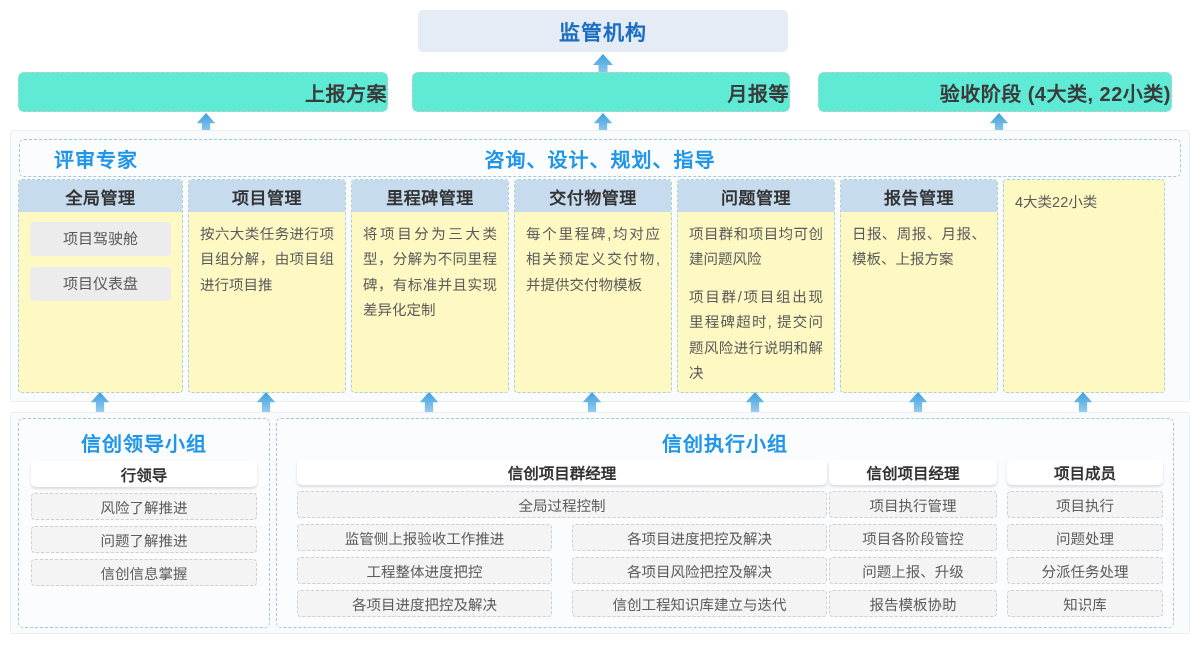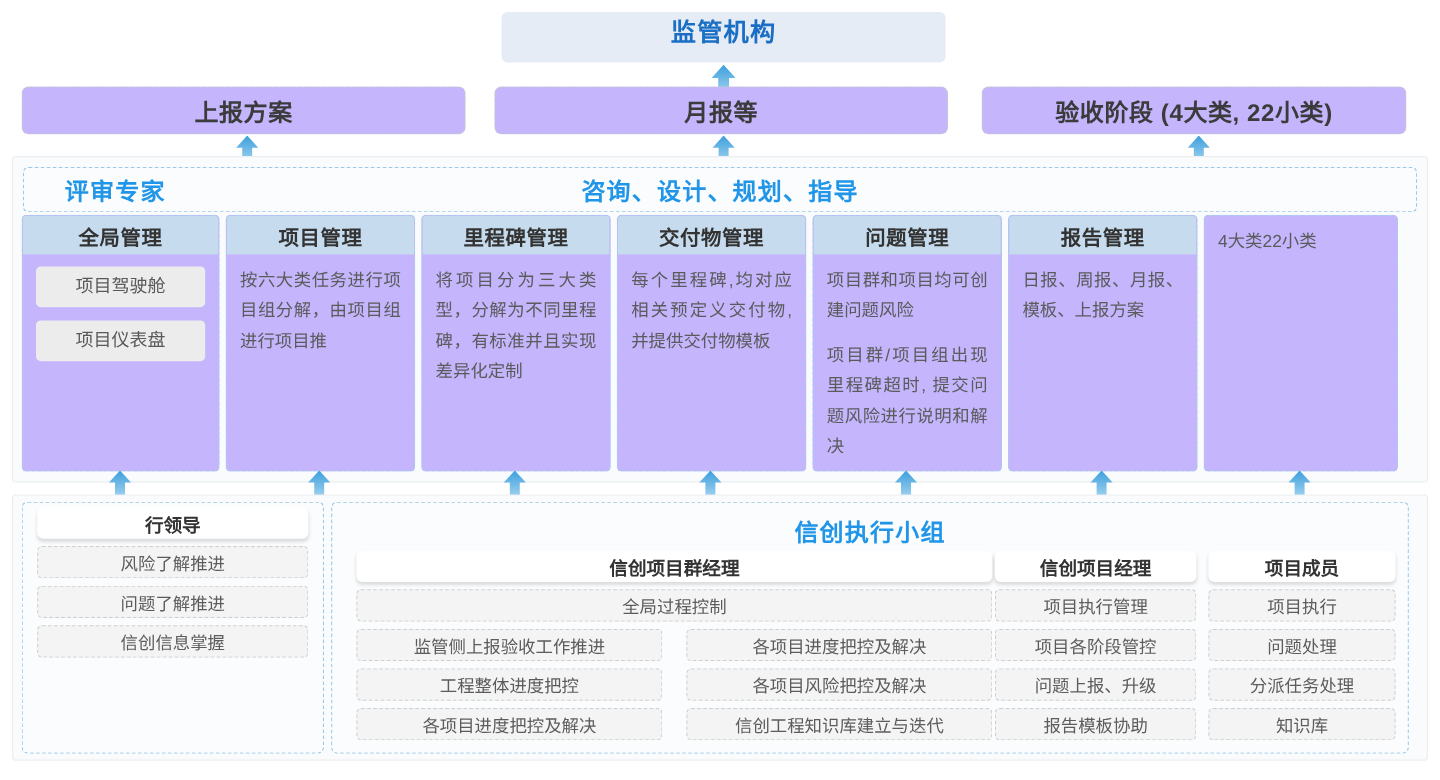--- a/index.html
+++ b/index.html
@@ -16,29 +16,29 @@
 
   
   .abs{position:absolute;box-sizing:border-box;}
 
   .top-box{
     background:#e6ecf5;
     border-radius:5px;
     color:#1a6fc4;
     font-weight:bold;
     font-size:21px;
-    display:flex;justify-content:center;
+    display:flex;align-items:center;justify-content:center;
     letter-spacing:1px;
   }
 
   .dash-gray{
-    background:#c4b5fd;
+    background:#5eead4;
     border:1.6px dashed #c9c9c9;
     border-radius:6px;
-    display:flex;align-items:center;justify-content:center;
+    display:flex;align-items:center;justify-content:flex-end;
     font-size:20px;font-weight:bold;color:#3b3b3b;
     letter-spacing:.5px;
   }
 
   
   .arrow{
     width:20px;height:28px;
   }
   .arrow svg{display:block;}
 
@@ -61,21 +61,21 @@
   .ph-center{
     position:absolute;left:0;right:0;top:50%;transform:translateY(-50%);
     text-align:center;
     color:#2196e8;font-weight:bold;font-size:20px;letter-spacing:1px;
   }
 
   .col{
     position:absolute;top:179px;height:212px;
     border:1.5px dashed #a8cfe9;
     border-radius:4px;
-    background:#c4b5fd;
+    background:#fef9c3;
     overflow:hidden;
   }
   .col-head{
     height:32px;
     background:#c6dcee;
     display:flex;align-items:center;justify-content:center;
     font-size:17px;font-weight:bold;color:#333;
     letter-spacing:.5px;
   }
   .col-body{
@@ -271,20 +271,21 @@
     </div>
   <div class="abs arrow" style="left:1073px;top:392px;">
     <svg width="20" height="24" viewBox="0 0 20 26">
         <polygon points="10,0 20,11 14.5,11 14.5,26 5.5,26 5.5,11 0,11" fill="url(#ga1)"></polygon>
       </svg>
     </div>
 
   <div class="abs bpanel" style="left:10px;top:412px;width:1180px;height:222px;"></div>
 
   <div class="group" style="left:18px;top:418px;width:250px;height:208px;">
+    <div class="group-title">信创领导小组</div>
     <div style="padding:4px 12px 0 12px;">
       <div class="role-card">行领导</div>
       <div class="task">风险了解推进</div>
       <div class="task">问题了解推进</div>
       <div class="task">信创信息掌握</div>
     </div>
   </div>
 
   <div class="group" style="left:276px;top:418px;width:896px;height:208px;">
     <div class="group-title">信创执行小组</div>

